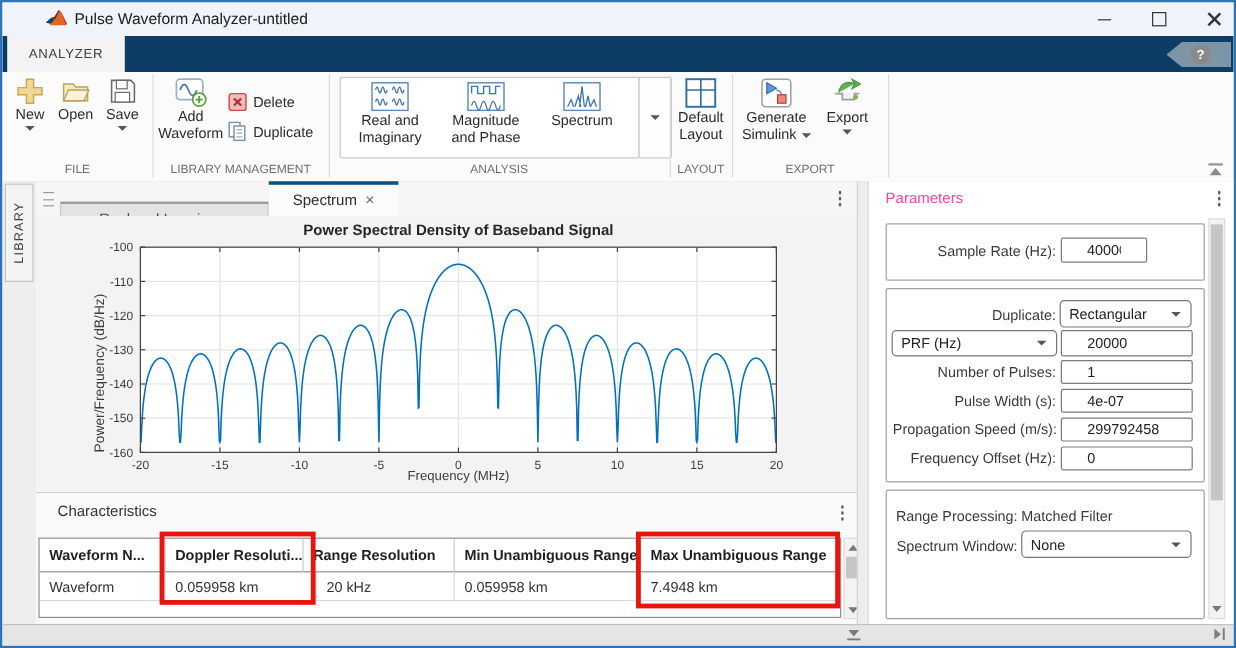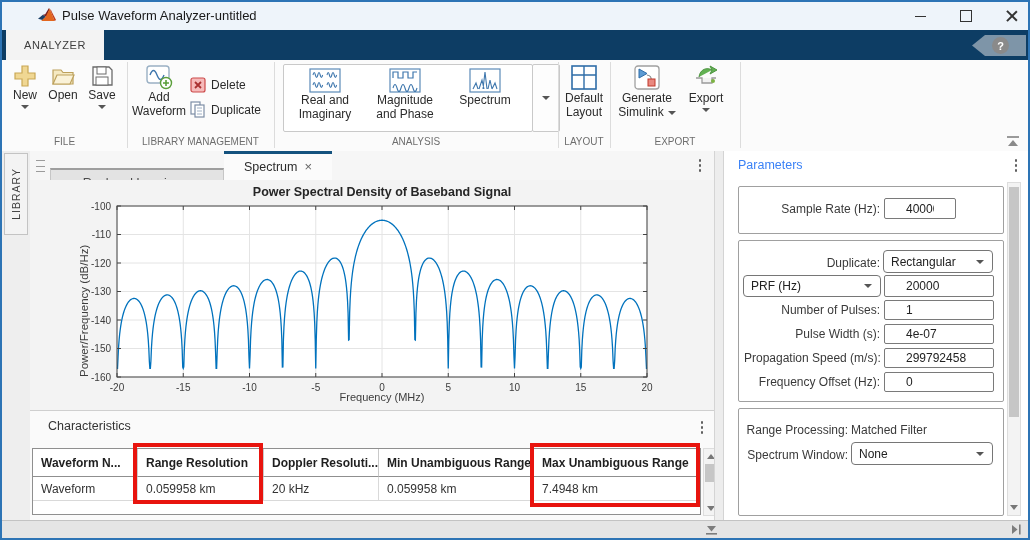--- a/index.html
+++ b/index.html
@@ -57,21 +57,21 @@
   .filler{height:13px;}
   .redbox{position:absolute;border:4px solid #e8140e;z-index:30;pointer-events:none;}
   .scrollv{position:absolute;background:#f3f3f3;border:1px solid #ddd;box-sizing:border-box;}
   .sthumb{position:absolute;background:#c6c6c6;}
   .sarrow-up{width:0;height:0;border-left:4px solid transparent;border-right:4px solid transparent;border-bottom:5px solid #777;}
   .sarrow-down{width:0;height:0;border-left:4px solid transparent;border-right:4px solid transparent;border-top:5px solid #777;}
   .sabox{position:absolute;display:flex;align-items:center;justify-content:center;}
   .splitter{position:absolute;left:712px;top:149px;width:10px;height:369px;background:#ededed;border-left:1px solid #d4d4d4;border-right:1px solid #d4d4d4;box-sizing:border-box;}
   
   .paramspanel{position:absolute;left:722px;top:149px;width:306px;height:369px;background:#fff;}
-  .paramstitle{position:absolute;left:736px;top:156px;font-size:12.5px;color:#3b82f6;}
+  .paramstitle{position:absolute;left:736px;top:156px;font-size:12.5px;color:#ec4899;}
   .groupbox{position:absolute;border:1px solid #a0a0a0;border-radius:2px;background:#fff;}
   .pp-label{position:absolute;font-size:12px;color:#3a3a3a;text-align:right;white-space:nowrap;}
   .pp-value{position:absolute;font-size:12px;color:#3a3a3a;white-space:nowrap;}
   .pinput{position:absolute;border:1px solid #7a7a7a;border-radius:2px;font-size:12px;font-family:"Liberation Sans",sans-serif;color:#222;padding:1px 21px;box-sizing:border-box;background:#fff;}
   .pdrop{position:absolute;border:1px solid #767676;border-radius:4px;background:#fff;font-size:12px;color:#222;display:flex;align-items:center;padding-left:7px;box-sizing:border-box;}
   .pdrop .caret{position:absolute;right:8px;top:50%;margin-top:-2px;}
   
   .bottomstrip{position:absolute;left:0;top:518px;width:100%;height:18px;background:#e5e5e5;border-top:1px solid #c3c3c3;}
   .ticon{display:flex;align-items:center;justify-content:center;}
 </style>
@@ -372,22 +372,22 @@
   <div class="chartitle2">Characteristics</div>
   <div class="vdots" style="position:absolute;left:694px;top:419px">
       <i></i>
       <i></i>
       <i></i>
     </div>
 
   <div class="chtable">
     <div class="throw">
       <div class="th" style="width:105px">Waveform N...</div>
+      <div class="th" style="width:115px">Doppler Resoluti...</div>
       <div class="th" style="width:126px">Range Resolution</div>
-      <div class="th" style="width:115px">Doppler Resoluti...</div>
       <div class="th" style="width:155px">Min Unambiguous Range</div>
       <div class="th" style="width:166px;border-right:none">Max Unambiguous Range</div>
     </div>
     <div class="throw">
       <div class="td" style="width:105px">Waveform</div>
       <div class="td" style="width:126px">0.059958 km</div>
       <div class="td" style="width:115px">20 kHz</div>
       <div class="td" style="width:155px">0.059958 km</div>
       <div class="td" style="width:166px;border-right:none">7.4948 km</div>
     </div>

